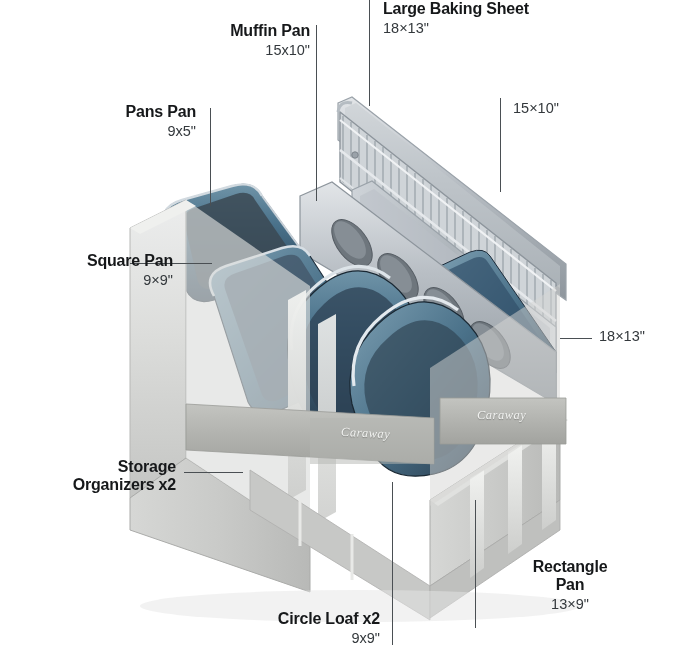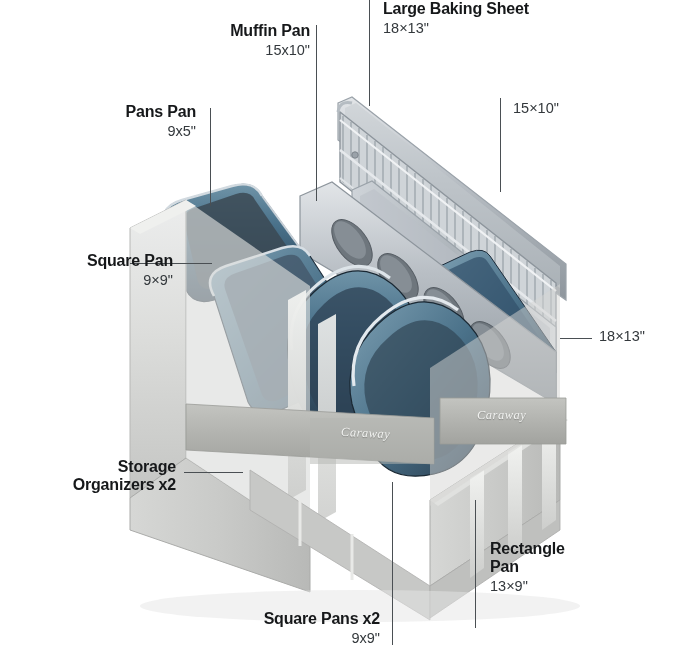--- a/index.html
+++ b/index.html
@@ -276,23 +276,23 @@
     <div class="dim">18×13"</div>
   </div>
 
   <div class="callout ta-right" style="left:0px; top:458px; width:176px;padding-left:38px;">
     <div class="title">Storage
 Organizers x2</div>
     <div class="dim"></div>
   </div>
 
   <div class="callout ta-right" style="left:180px; top:610px; width:200px;">
-    <div class="title">Square Pans x2</div>
+    <div class="title">Circle Loaf x2</div>
     <div class="dim">9x9"</div>
   </div>
 
-  <div class="callout ta-left" style="left:490px; top:540px; width:160px;">
+  <div class="callout ta-left" style="left:490px; top:558px; width:160px;text-align:center;">
     <div class="title">Rectangle
 Pan</div>
     <div class="dim">13×9"</div>
   </div>
 
 </div>
 
 </body></html>

